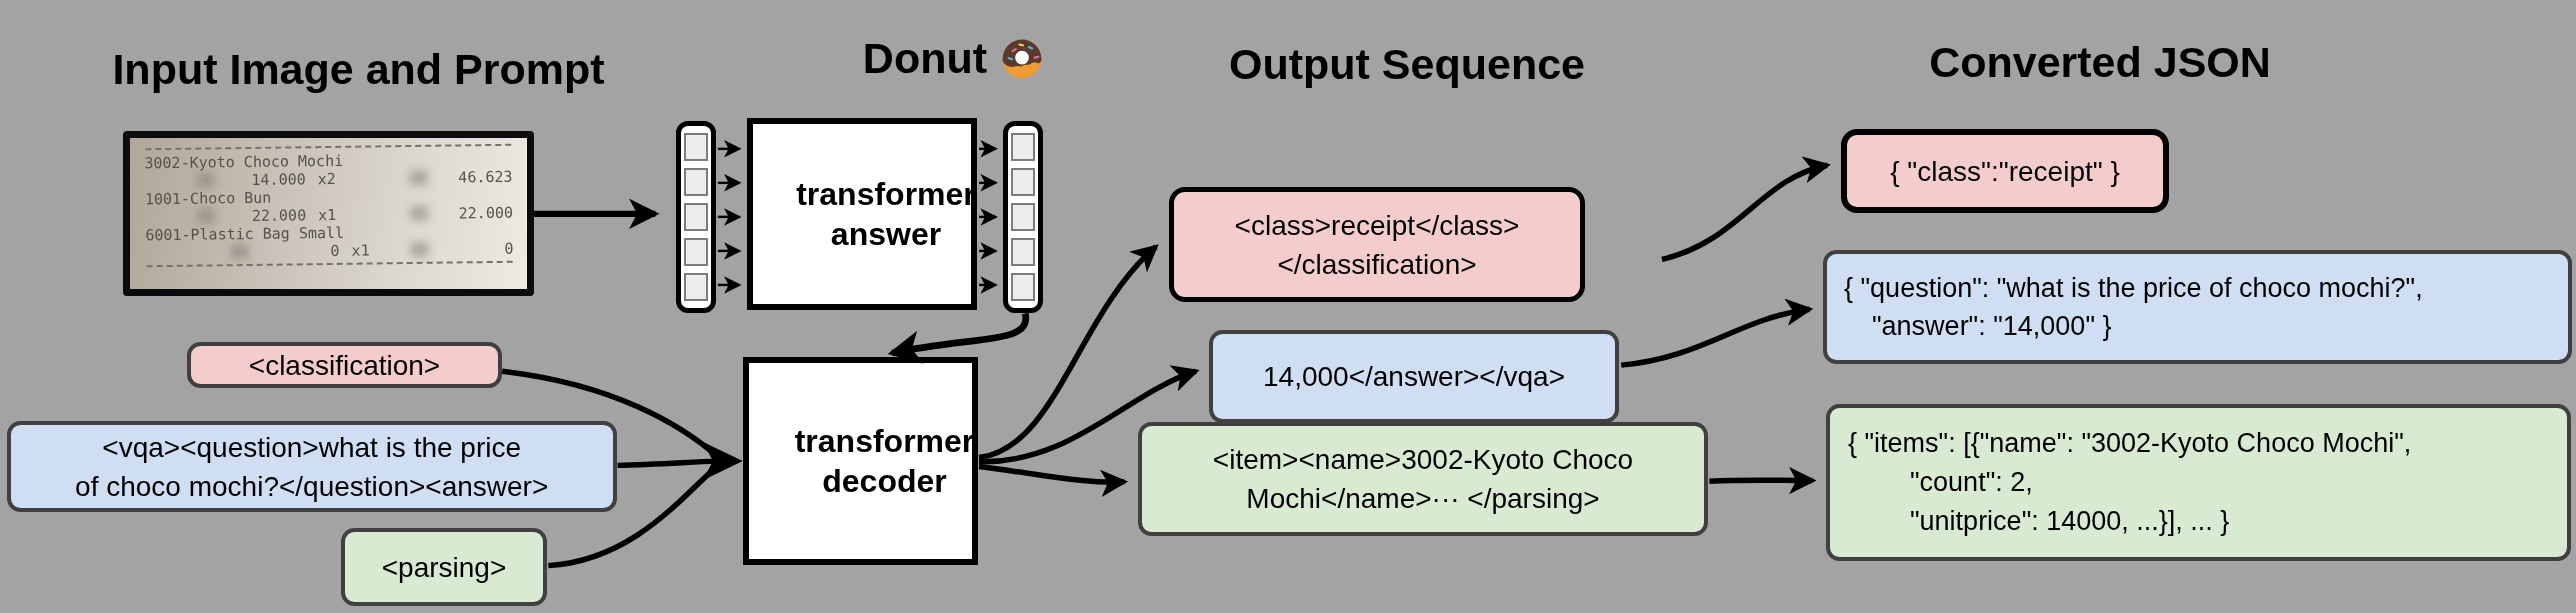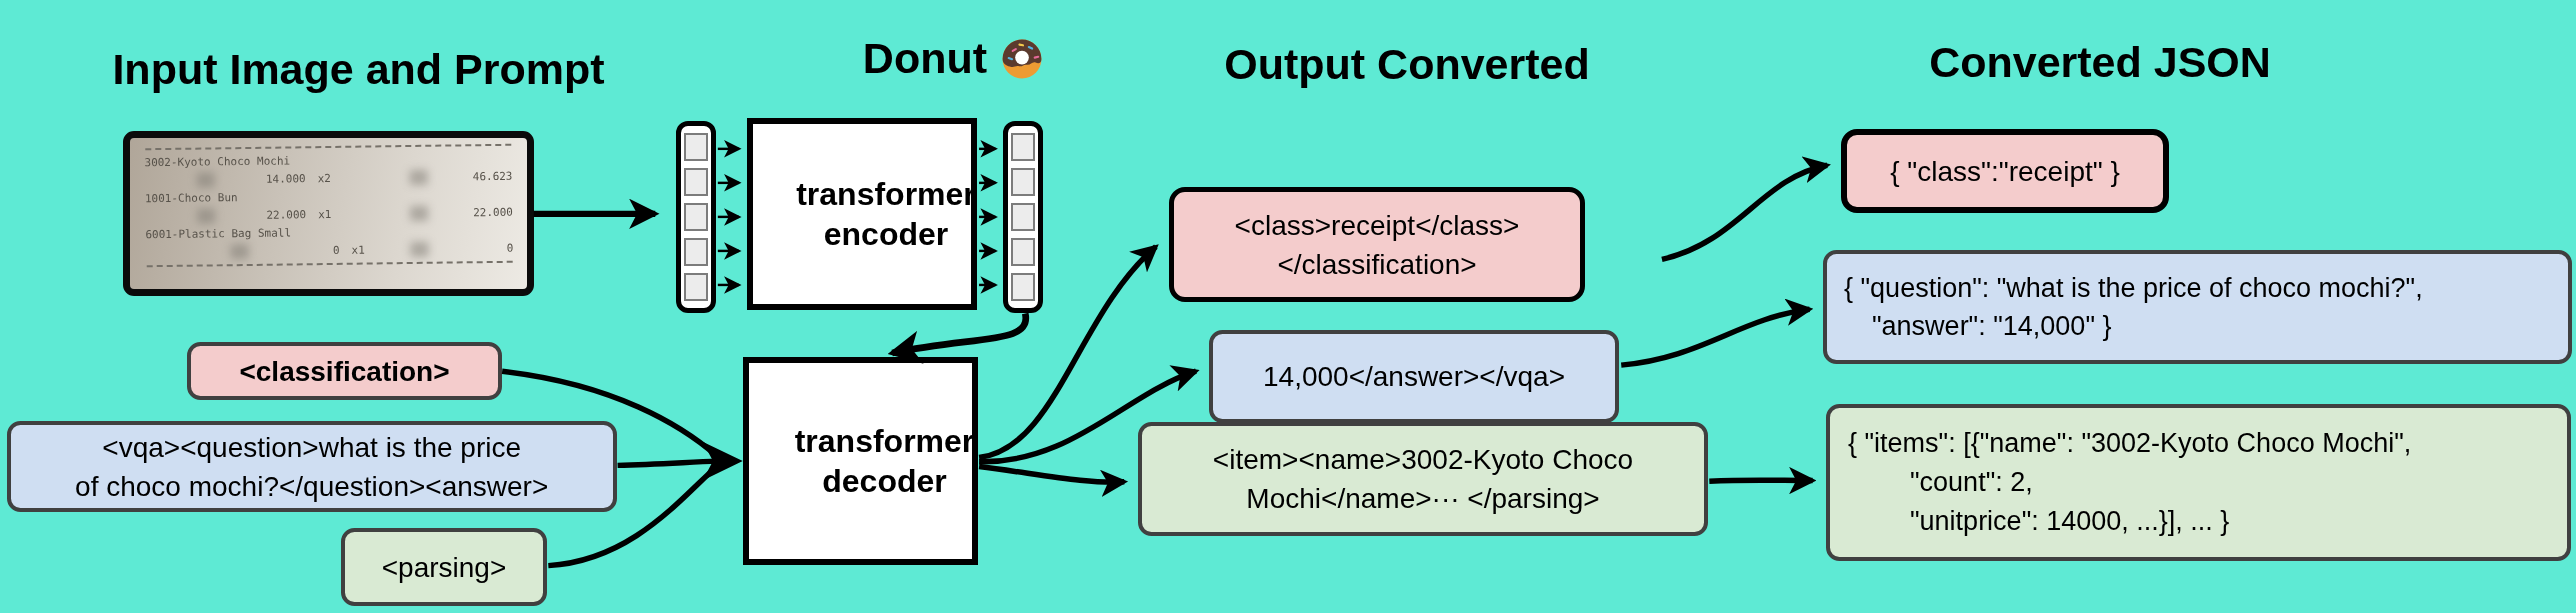--- a/index.html
+++ b/index.html
@@ -1,33 +1,33 @@
 <!DOCTYPE html>
 <html style="font-size:9.7px"><head>
 <meta charset="utf-8">
 <style>
   html,body{margin:0;padding:0;background:#fff;}
-  .canvas{position:relative;width:2576px;height:613px;background:#5eead4;
+  .canvas{position:relative;width:2576px;height:613px;background:#a3a3a3;
           font-family:"Liberation Sans",sans-serif;overflow:hidden;color:#000;}
   svg.wires{position:absolute;left:0;top:0;pointer-events:none;}
 
   
   .hdr{position:absolute;font-weight:bold;font-size:43px;color:#000;
        text-align:center;white-space:nowrap;}
   #hdr-input{left:91px;top:45px;width:535px;}
   #hdr-model{left:705px;top:34px;width:340px;display:flex;align-items:center;justify-content:flex-end;gap:12px;}
   #hdr-output{left:1185px;top:40px;width:444px;}
   #hdr-json{left:1881px;top:38px;width:438px;}
 
   
   #receipt{position:absolute;left:123px;top:131px;width:411px;height:165px;box-sizing:border-box;
-           border:7.3px solid #0b0b0b;border-radius:11px;
+           border:7.3px solid #0b0b0b;border-radius:4px;
            background:linear-gradient(100deg,#b0a699 0%,#c9c2b8 38%,#dcd7cf 68%,#edeae4 100%);
            font-family:"DejaVu Sans Mono","Liberation Mono",monospace;
-           color:#57524a;font-size:11px;padding:4.9px 14.6px;overflow:hidden;}
+           color:#57524a;font-size:15px;padding:4.9px 14.6px;overflow:hidden;}
   #receipt .tilt{transform:rotate(-0.7deg);}
   .r-dash{height:0;border-top:2.4px dashed #767169;margin:3.6px 1.2px;}
   .r-name{line-height:18px;white-space:pre;}
   .r-amt{display:flex;align-items:center;line-height:18px;}
   .r-blur{width:18px;height:14.6px;background:#7b776f;filter:blur(4.3px);opacity:.5;flex:none;}
   .r-unit{width:85px;text-align:right;margin-left:6px;}
   .r-qty{margin-left:12px;width:43px;}
   .r-amt .auto{margin-left:auto;}
   .r-total{width:79px;text-align:right;margin-left:6px;}
   .pad1{margin-left:52px;} .pad2{margin-left:85px;}
@@ -45,21 +45,21 @@
   #dec{left:743px;top:357px;width:235px;height:208px;}
 
   
   .box{position:absolute;box-sizing:border-box;display:flex;flex-direction:column;
        align-items:center;justify-content:center;font-size:28px;line-height:39px;
        text-align:center;white-space:nowrap;}
   .pink{background:#f4cccc;} .blue{background:#cfdef2;} .green{background:#d9ead3;}
   .gb{border:4.9px solid #404040;border-radius:13.4px;}
   .bb{border:5.5px solid #000;border-radius:16px;}
 
-  #p-class{left:187px;top:342px;width:315px;height:58px;font-weight:bold;}
+  #p-class{left:187px;top:342px;width:315px;height:46px;}
   #p-vqa{left:6.7px;top:421px;width:610px;height:91px;}
   #p-parse{left:341px;top:528px;width:206px;height:78px;}
 
   #o-class{left:1169px;top:187px;width:416px;height:115px;}
   #o-vqa{left:1209px;top:330px;width:410px;height:93px;}
   #o-parse{left:1138px;top:422px;width:570px;height:114px;}
 
   #j-class{left:1841px;top:129px;width:328px;height:84px;border-width:6px;}
   #j-vqa{left:1823px;top:250px;width:749px;height:114px;align-items:flex-start;
          text-align:left;padding-left:17px;font-size:27px;line-height:38px;}
@@ -79,21 +79,21 @@
       <circle cx="32" cy="32" r="27" fill="#ed9b33"></circle>
       <path d="M5 32 a27 27 0 0 1 54 0 c0 6 -4 7 -8 5 c-5 -2 -7 4 -12 3 c-5 -1 -6 3 -11 2 c-5 -1 -7 2 -11 1 c-5 -1 -12 -3 -12 -11 z" fill="#5b3a2e"></path>
       <circle cx="32" cy="30" r="9.5" fill="#ffffff"></circle>
       <rect x="17" y="18" width="8" height="3" rx="1.5" fill="#e66a9a" transform="rotate(-30 21 19)"></rect>
       <rect x="40" y="15" width="8" height="3" rx="1.5" fill="#55b3e0" transform="rotate(25 44 16)"></rect>
       <rect x="48" y="28" width="8" height="3" rx="1.5" fill="#e66a9a" transform="rotate(-15 52 29)"></rect>
       <rect x="12" y="30" width="8" height="3" rx="1.5" fill="#55b3e0" transform="rotate(20 16 31)"></rect>
       <rect x="27" y="11" width="8" height="3" rx="1.5" fill="#f2c94c" transform="rotate(10 31 12)"></rect>
     </svg>
   </div>
-  <div class="hdr" id="hdr-output">Output Converted</div>
+  <div class="hdr" id="hdr-output">Output Sequence</div>
   <div class="hdr" id="hdr-json">Converted JSON</div>
 
   <div id="receipt">
     <div class="tilt">
       <div class="r-dash"></div>
       <div class="r-name">3002-Kyoto Choco Mochi</div>
       <div class="r-amt">
         <span class="r-blur pad1"></span>
         <span class="r-unit">14.000</span>
         <span class="r-qty">x2</span>
@@ -122,21 +122,21 @@
 
   <div class="strip" id="strip-in">
     <div class="tok"></div>
     <div class="tok"></div>
     <div class="tok"></div>
     <div class="tok"></div>
     <div class="tok"></div>
   </div>
   <div class="block" id="enc">
     <div>transformer</div>
-    <div>encoder</div>
+    <div>answer</div>
   </div>
   <div class="strip" id="strip-out">
     <div class="tok"></div>
     <div class="tok"></div>
     <div class="tok"></div>
     <div class="tok"></div>
     <div class="tok"></div>
   </div>
 
   <div class="block" id="dec">

